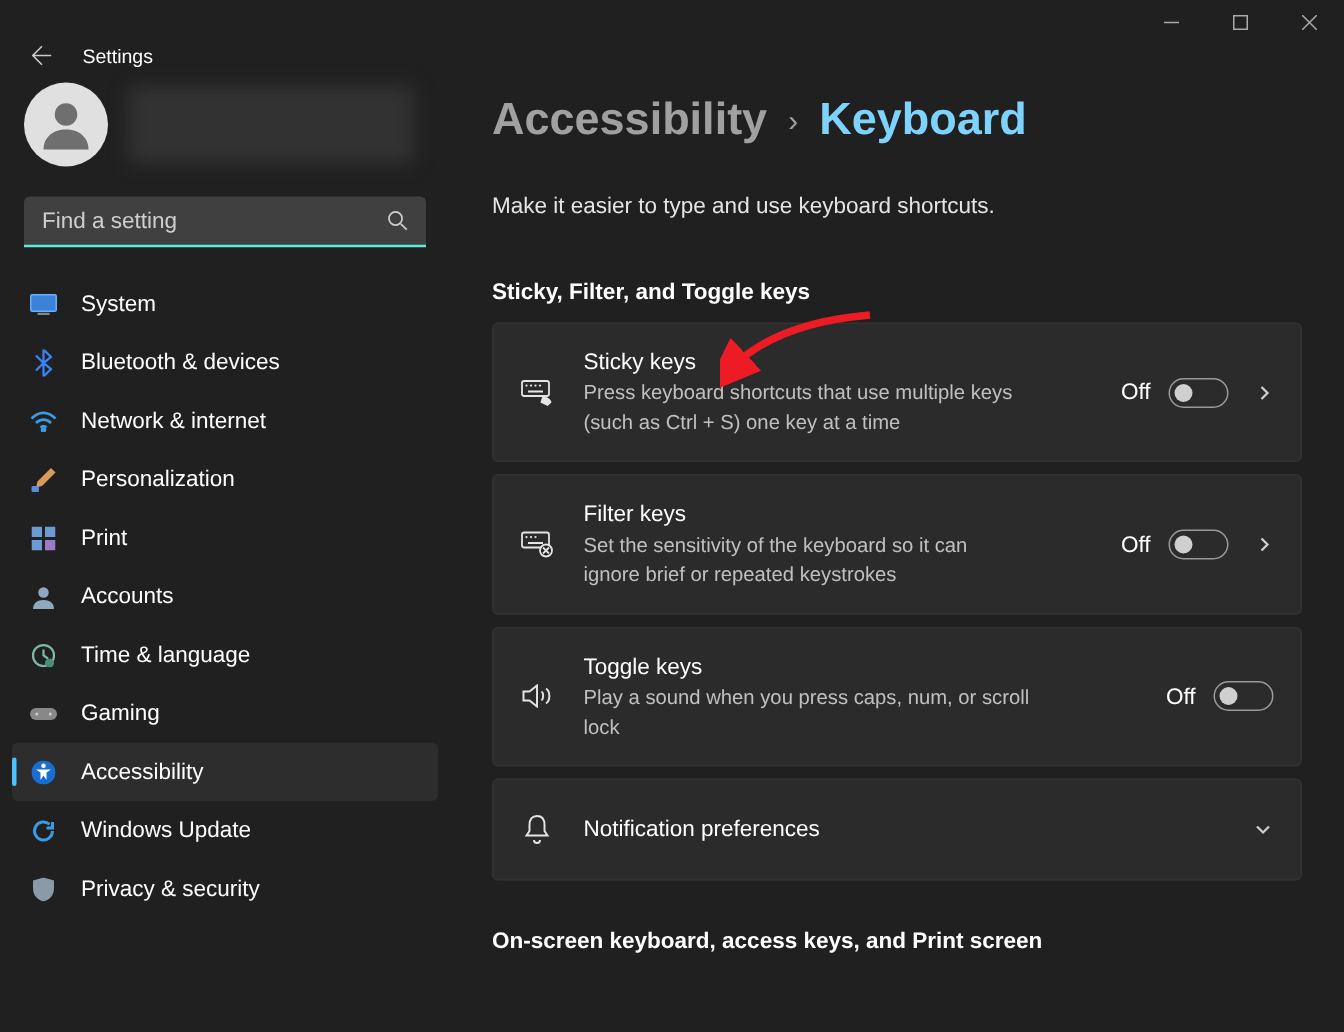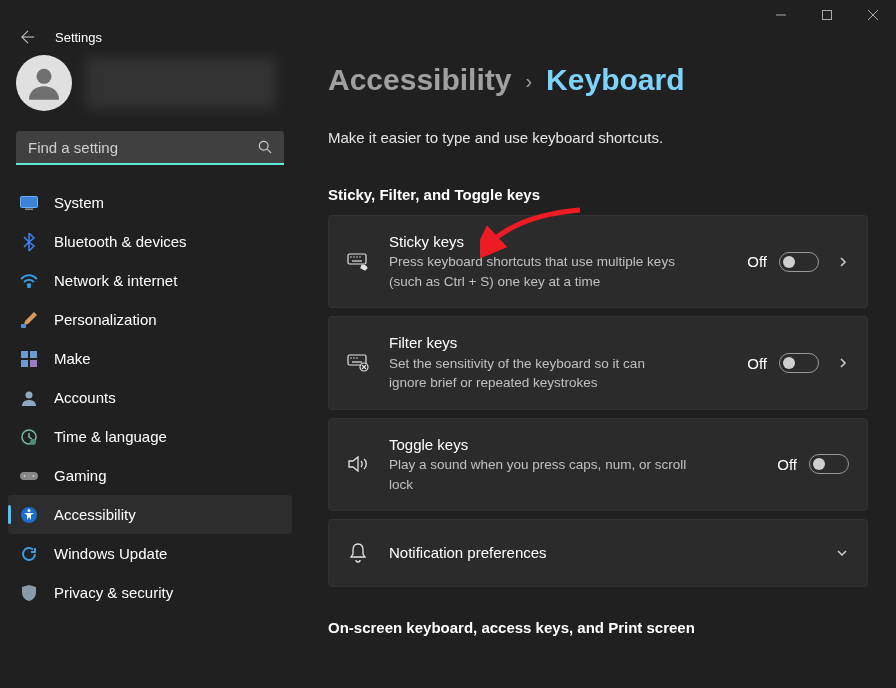--- a/index.html
+++ b/index.html
@@ -311,21 +311,21 @@
         </div>
         <div class="nav-item">
           <span class="nav-icon">
             <svg width="16" height="16" viewBox="0 0 16 16">
               <rect x="0" y="0" width="7" height="7" fill="#6b9bd1"></rect>
               <rect x="9" y="0" width="7" height="7" fill="#6b9bd1"></rect>
               <rect x="0" y="9" width="7" height="7" fill="#6b9bd1"></rect>
               <rect x="9" y="9" width="7" height="7" fill="#9b7bc5"></rect>
             </svg>
           </span>
-          <span class="nav-label">Make</span>
+          <span class="nav-label">Print</span>
         </div>
         <div class="nav-item">
           <span class="nav-icon">
             <svg width="16" height="16" viewBox="0 0 16 16" fill="#8fa8c0">
               <circle cx="8" cy="5" r="3.5"></circle>
               <path d="M1 16c0-4 3-6 7-6s7 2 7 6z"></path>
             </svg>
           </span>
           <span class="nav-label">Accounts</span>
         </div>

